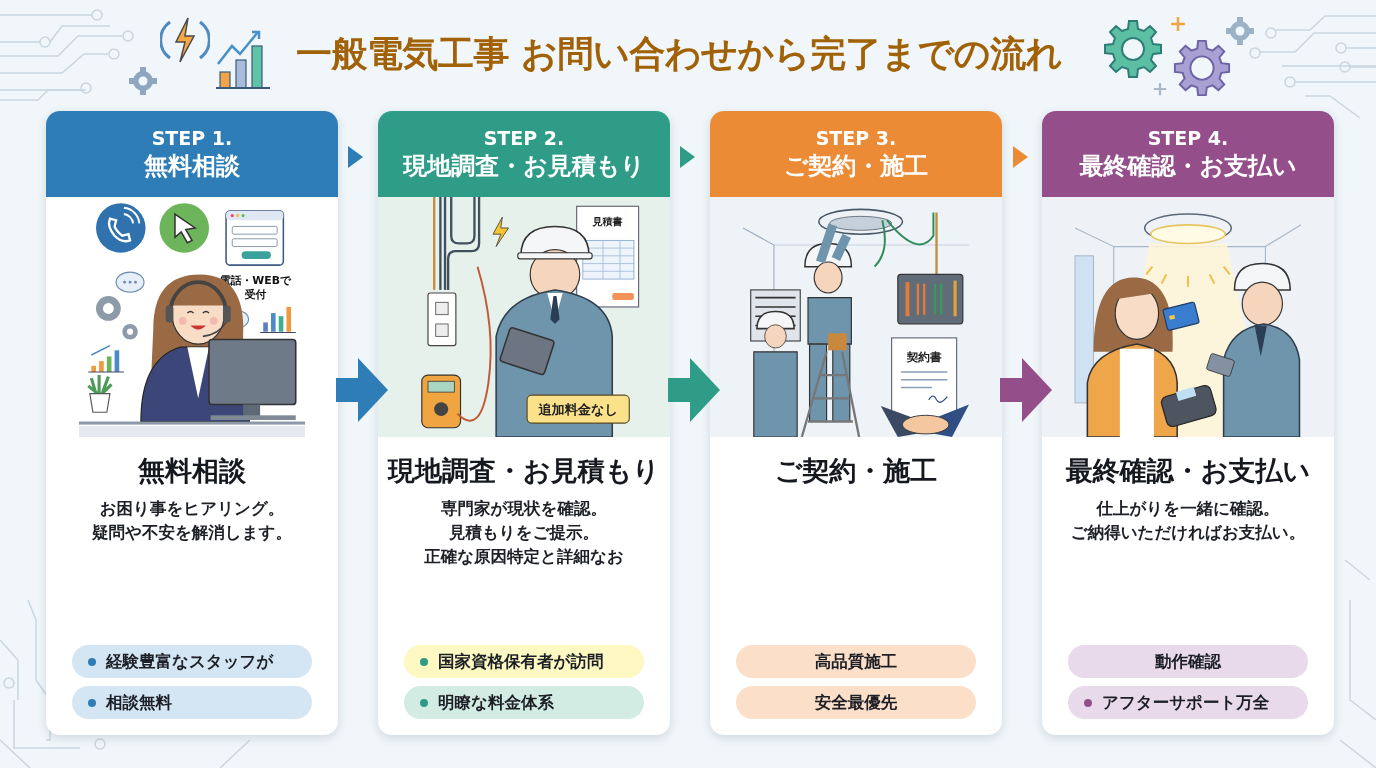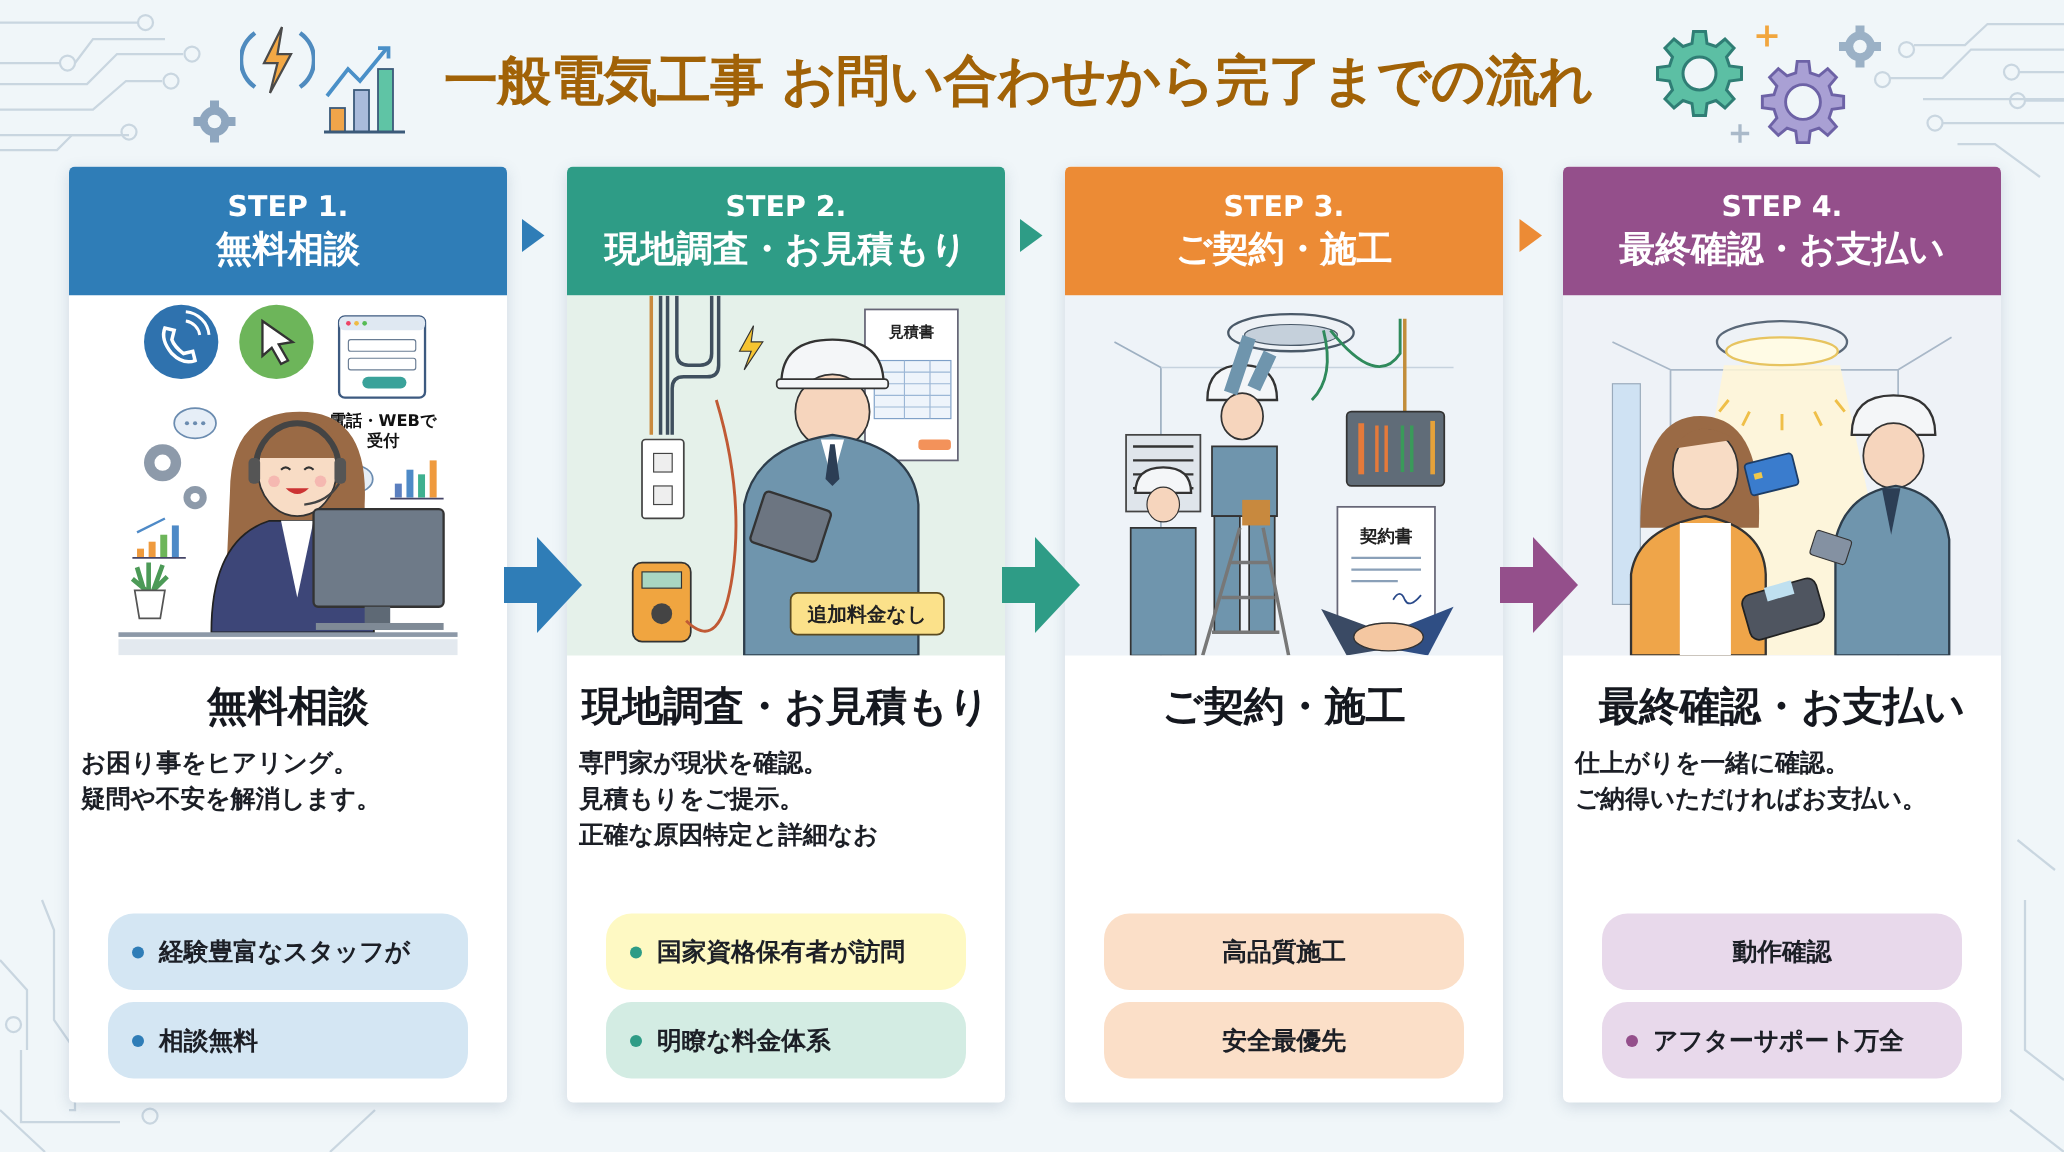--- a/index.html
+++ b/index.html
@@ -16,43 +16,43 @@
   }
   .title {
     position: absolute; left: 296px; top: 30px;
     font-size: 36px; font-weight: bold; color: #a16207;
     letter-spacing: -0.5px; white-space: nowrap;
   }
   .hdr-icon { position: absolute; }
 
   .card {
     position: absolute; top: 111px; width: 292px; height: 624px;
-    background: #ffffff; border-radius: 4px;
+    background: #ffffff; border-radius: 14px;
     box-shadow: 0 3px 10px rgba(60,90,120,0.18);
     overflow: hidden;
   }
   .card-head {
     height: 86px; color: #fff; text-align: center;
     display: flex; flex-direction: column; justify-content: center; align-items: center;
   }
   .card-head .step { font-size: 19px; font-weight: bold; line-height: 24px; }
   .card-head .name { font-size: 24px; font-weight: bold; line-height: 32px; }
   .illus { position: relative; height: 240px; overflow: hidden; text-align: right; }
   .illus svg { width: 100%; height: 100%; display: block; }
   .card-title {
     text-align: center; font-size: 27px; font-weight: bold; margin-top: 16px;
     color: #15181f; white-space: nowrap;
   }
   .desc {
-    font-size: 16.5px; font-weight: bold; line-height: 24px;
+    text-align: center; font-size: 16.5px; font-weight: bold; line-height: 24px;
     margin-top: 8px; color: #1c1f26; padding: 0 8px;
   }
   .pills { position: absolute; left: 26px; right: 26px; bottom: 16px; }
   .pill {
-    height: 51px; border-radius: 17px; margin-top: 8px;
+    height: 33px; border-radius: 17px; margin-top: 8px;
     display: flex; align-items: center; font-size: 16.5px; font-weight: bold;
     color: #1c1f26; padding-left: 16px;
   }
   .pill.center { justify-content: center; padding-left: 0; }
   .pill .dot { width: 8px; height: 8px; border-radius: 50%; margin-right: 10px; flex-shrink: 0; }
 
   .arrow-small { position: absolute; top: 146px; width: 0; height: 0;
     border-top: 11px solid transparent; border-bottom: 11px solid transparent; border-left: 15px solid; }
   .arrow-big { position: absolute; top: 358px; }
 </style>

